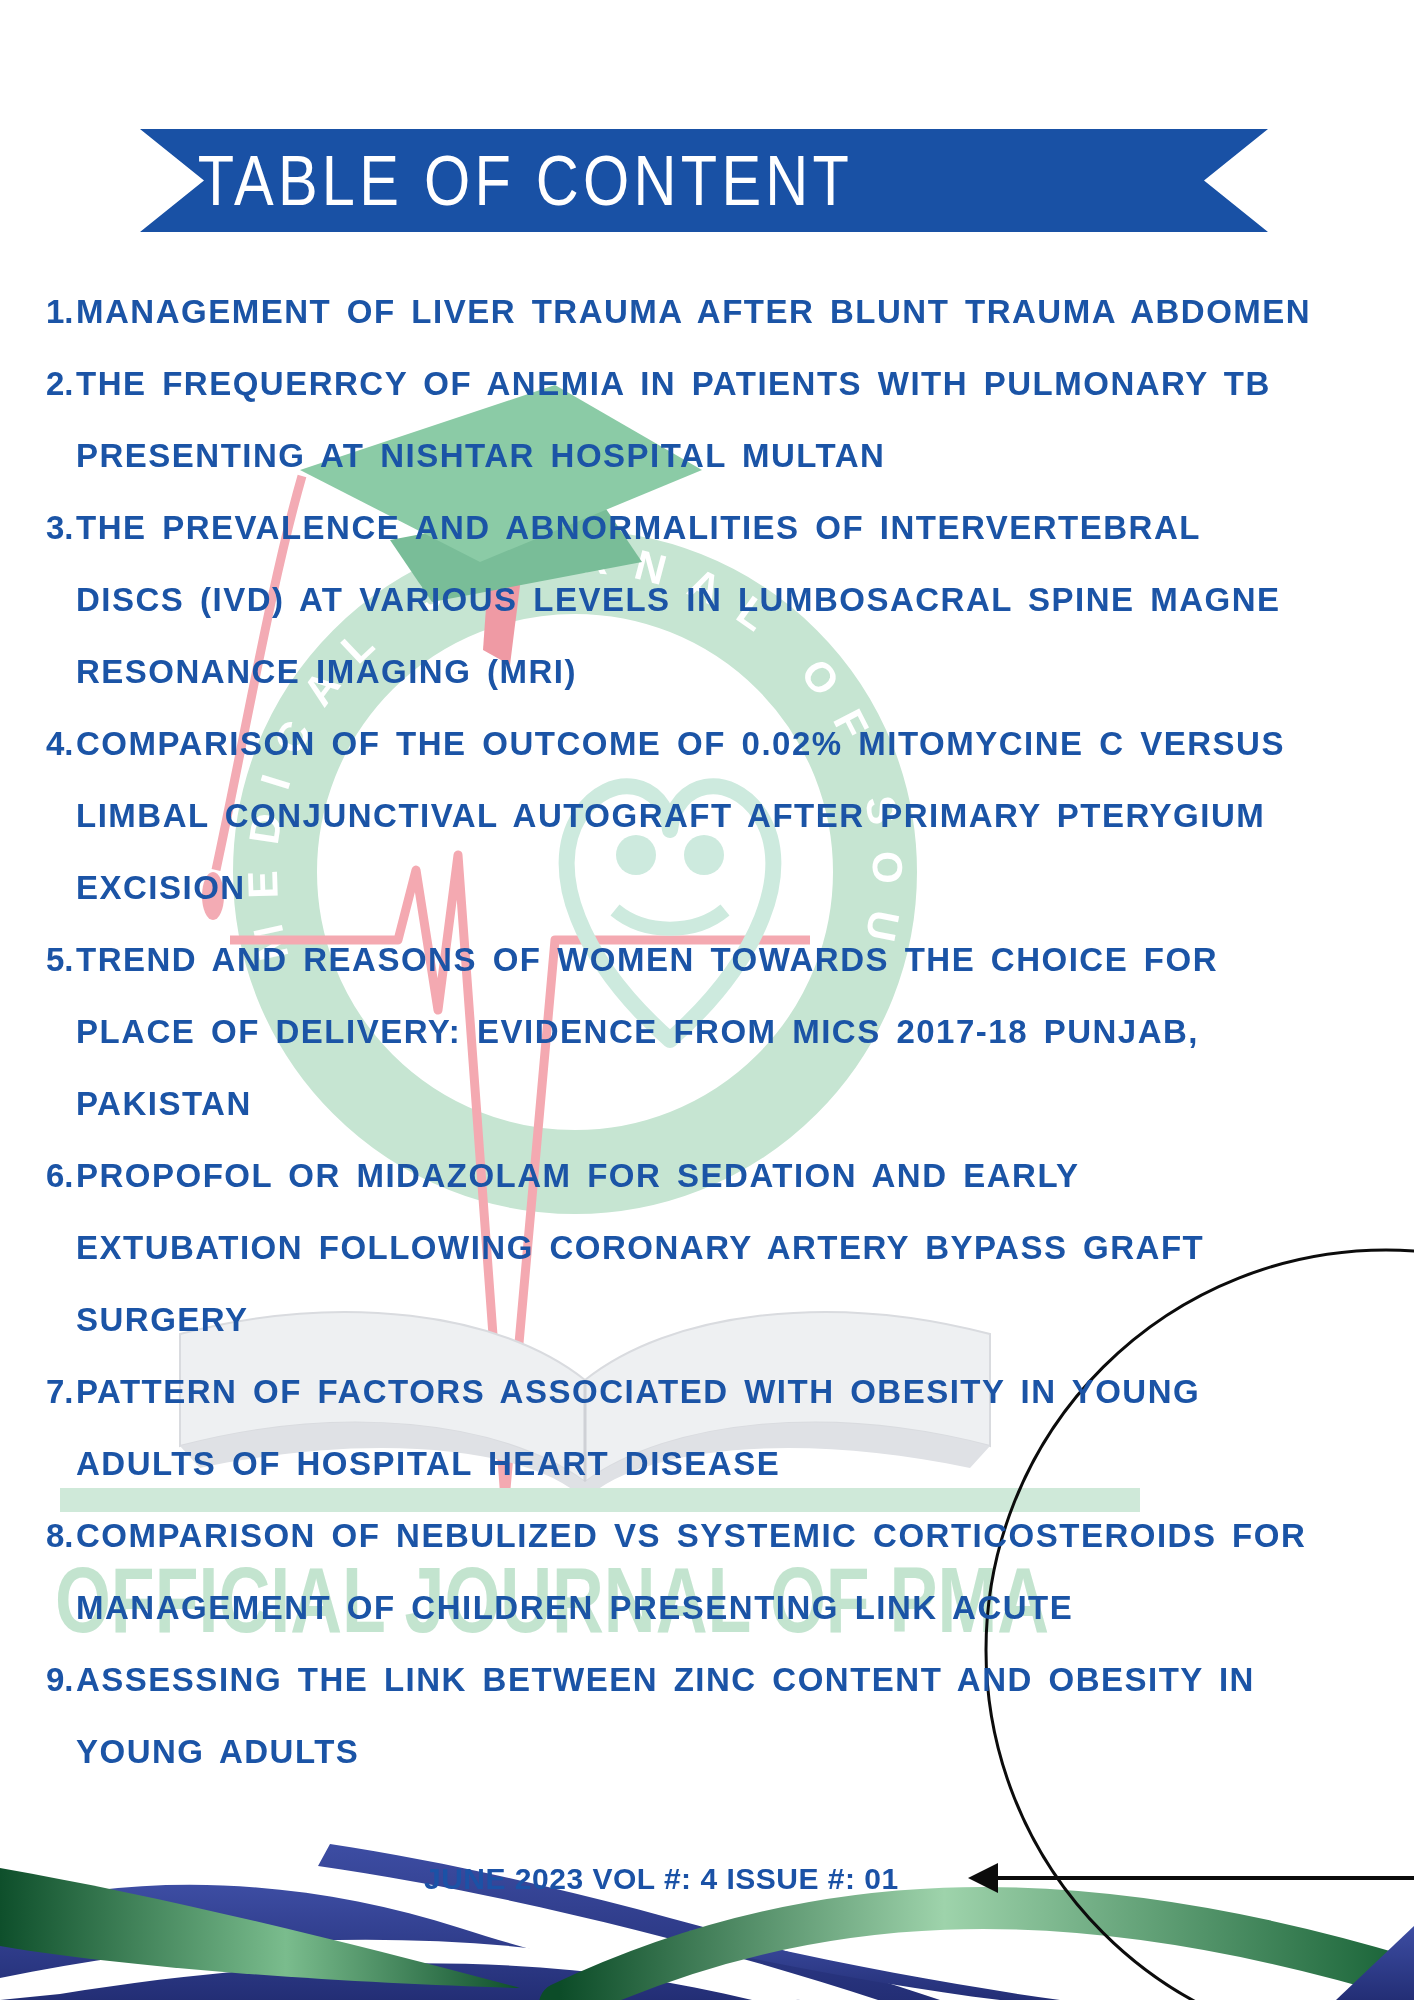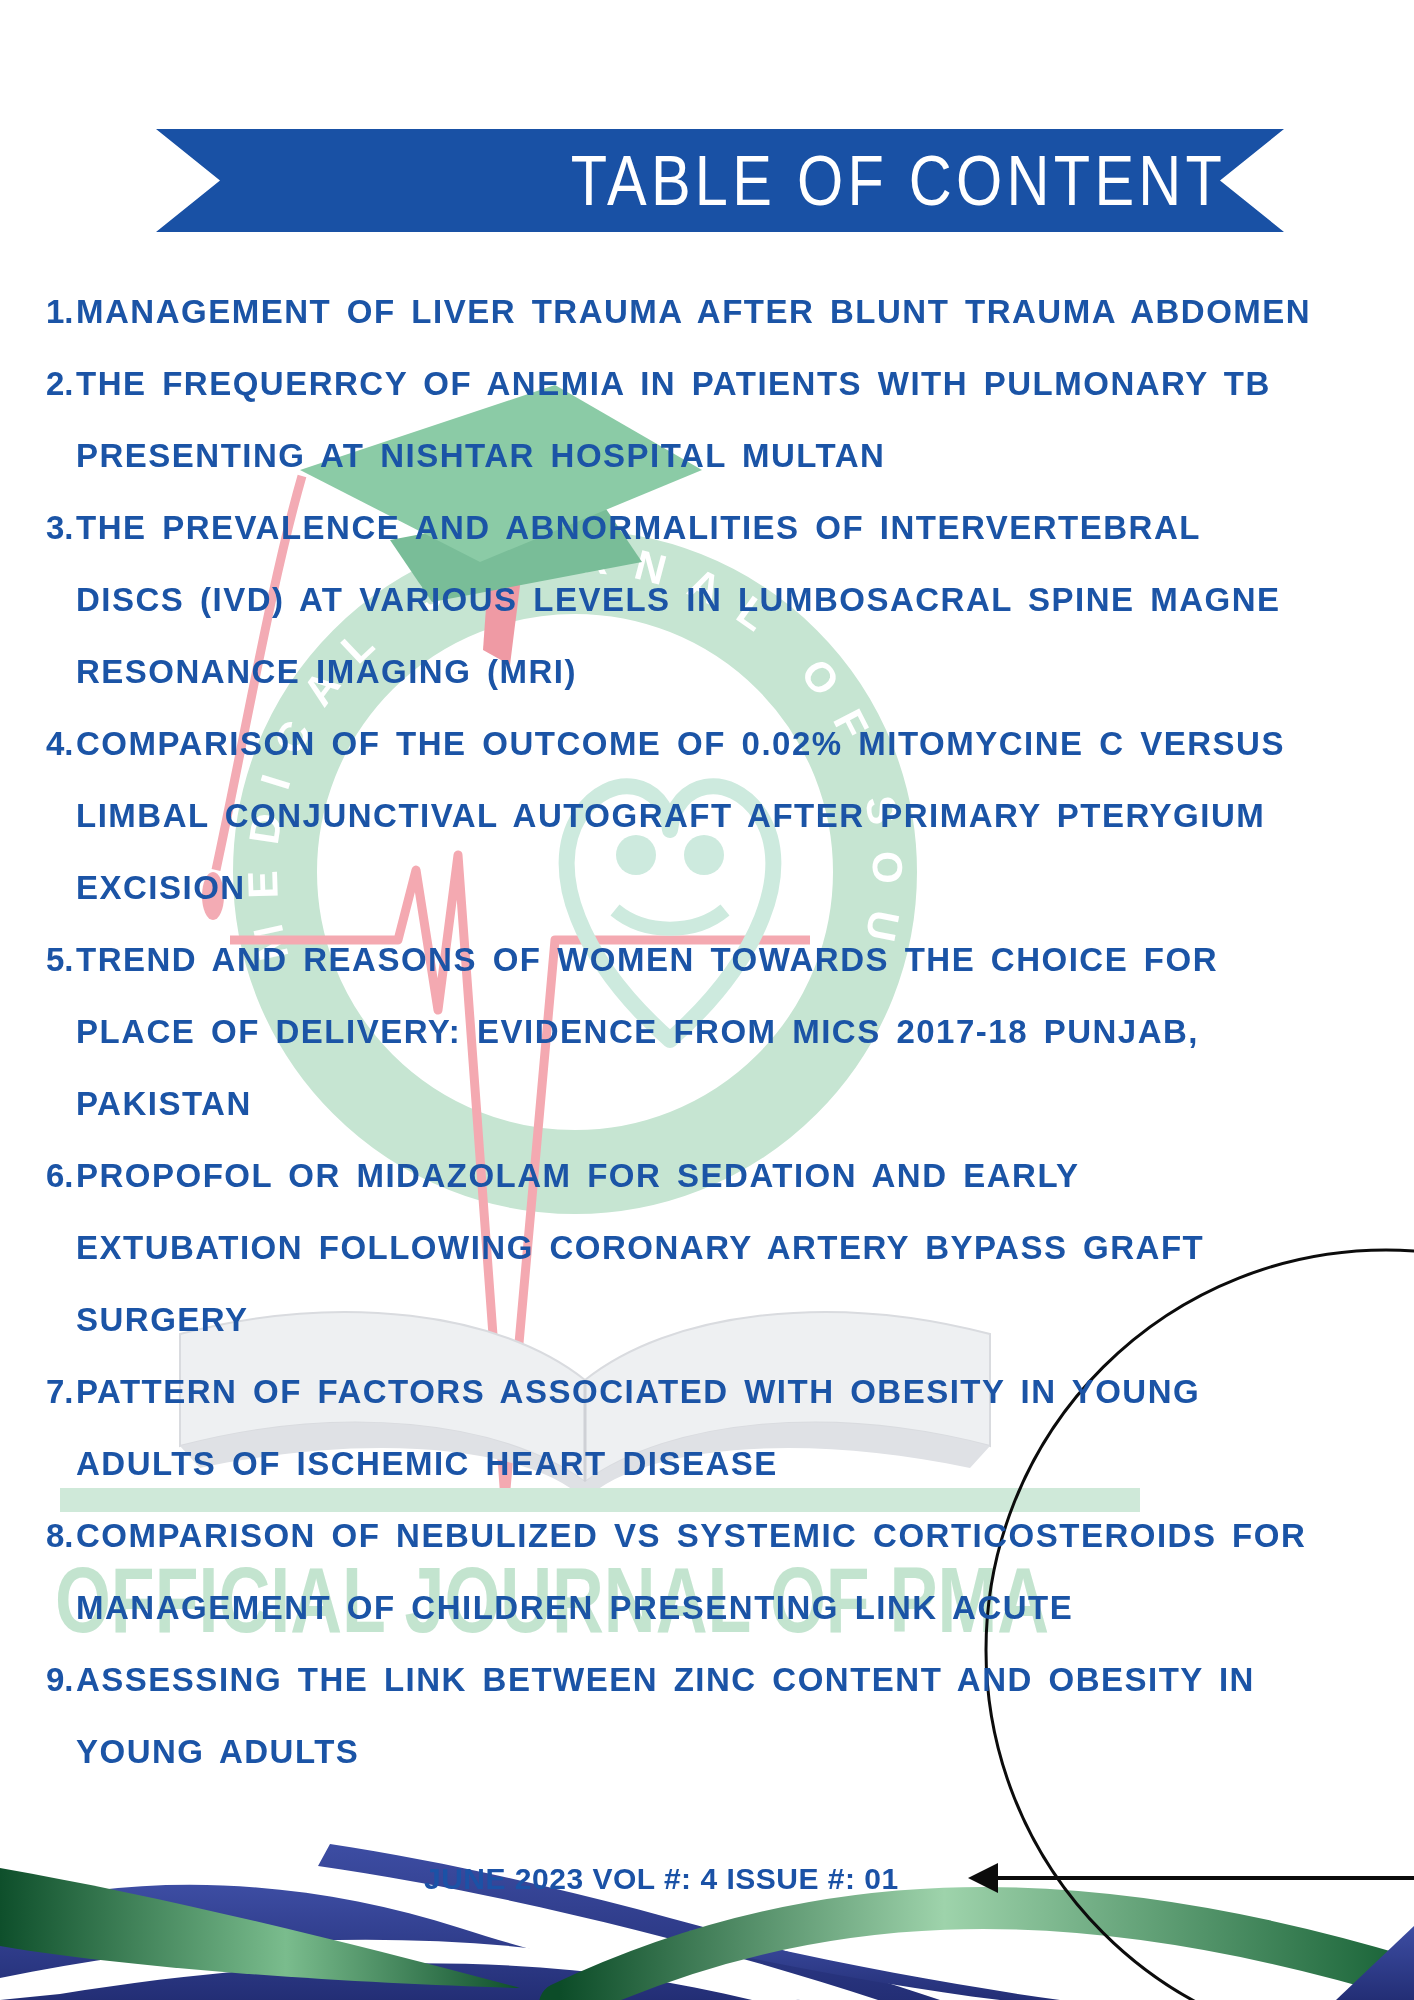--- a/index.html
+++ b/index.html
@@ -3,24 +3,24 @@
 <meta charset="utf-8">
 <style>
   html,body{margin:0;padding:0;background:#888;}
   .page{
     position:relative; width:1414px; height:2000px; overflow:hidden;
     background:#ffffff; font-family:"Liberation Sans", sans-serif;
     margin:0 auto;
   }
   
   .banner{
-    position:absolute; left:156px; top:129px; width:1128px; height:103px;
+    position:absolute; left:140px; top:129px; width:1128px; height:103px;
     background:#1951a5;
     clip-path:polygon(0 0, 100% 0, calc(100% - 64px) 50%, 100% 100%, 0 100%, 64px 50%);
-    display:flex; align-items:center; justify-content:flex-end;
+    display:flex; align-items:center; justify-content:flex-start;
     z-index:5;
   }
   .banner-title{
     color:#ffffff; font-size:70px; font-weight:400; letter-spacing:5px;
     display:inline-block; transform:scaleX(.85); transform-origin:center;
     white-space:nowrap;
   }
   
   .toc{
     position:absolute; left:46px; top:276px; width:1340px; z-index:4;
@@ -141,21 +141,21 @@
       <div class="toc-line first"><span class="toc-num">4.</span><span>COMPARISON OF THE OUTCOME OF 0.02% MITOMYCINE C VERSUS</span></div>
       <div class="toc-line"><span>LIMBAL CONJUNCTIVAL AUTOGRAFT AFTER PRIMARY PTERYGIUM</span></div>
       <div class="toc-line"><span>EXCISION</span></div>
       <div class="toc-line first"><span class="toc-num">5.</span><span>TREND AND REASONS OF WOMEN TOWARDS THE CHOICE FOR</span></div>
       <div class="toc-line"><span>PLACE OF DELIVERY: EVIDENCE FROM MICS 2017-18 PUNJAB,</span></div>
       <div class="toc-line"><span>PAKISTAN</span></div>
       <div class="toc-line first"><span class="toc-num">6.</span><span>PROPOFOL OR MIDAZOLAM FOR SEDATION AND EARLY</span></div>
       <div class="toc-line"><span>EXTUBATION FOLLOWING CORONARY ARTERY BYPASS GRAFT</span></div>
       <div class="toc-line"><span>SURGERY</span></div>
       <div class="toc-line first"><span class="toc-num">7.</span><span>PATTERN OF FACTORS ASSOCIATED WITH OBESITY IN YOUNG</span></div>
-      <div class="toc-line"><span>ADULTS OF ISCHEMIC HEART DISEASE</span></div>
+      <div class="toc-line"><span>ADULTS OF HOSPITAL HEART DISEASE</span></div>
       <div class="toc-line first"><span class="toc-num">8.</span><span>COMPARISON OF NEBULIZED VS SYSTEMIC CORTICOSTEROIDS FOR</span></div>
       <div class="toc-line"><span>MANAGEMENT OF CHILDREN PRESENTING LINK ACUTE</span></div>
       <div class="toc-line first"><span class="toc-num">9.</span><span>ASSESSING THE LINK BETWEEN ZINC CONTENT AND OBESITY IN</span></div>
       <div class="toc-line"><span>YOUNG ADULTS</span></div>
     </div>
 
   <div class="issue-line">JUNE 2023 VOL #: 4 ISSUE #: 01</div>
 
 </div>
 

